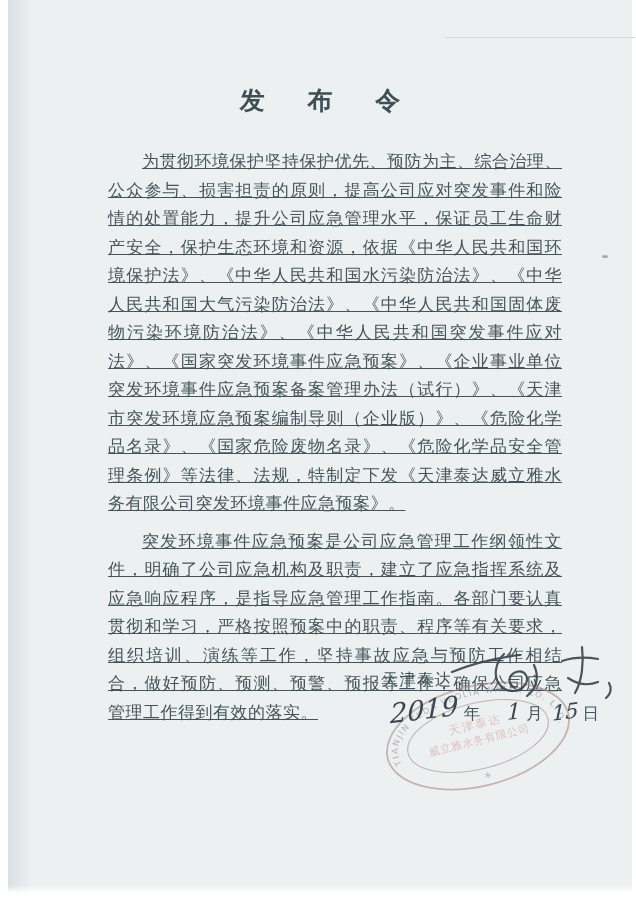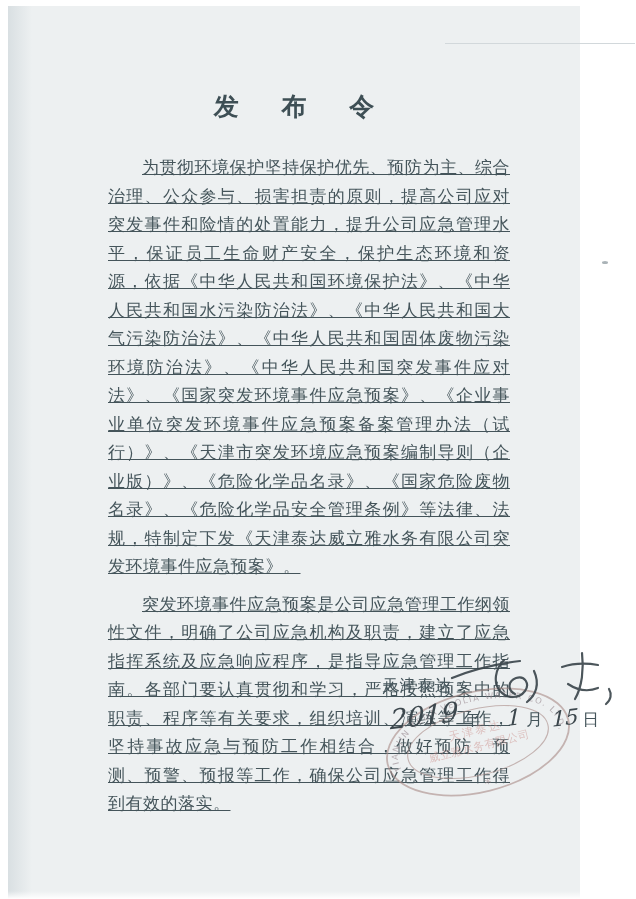--- a/index.html
+++ b/index.html
@@ -1,20 +1,20 @@
 <!DOCTYPE html>
 <html><head>
 <meta charset="utf-8">
 <style>
   * { margin:0; padding:0; box-sizing:border-box; }
   html,body { width:636px; height:899px; background:#ffffff; overflow:hidden;
               font-family:"DejaVu Serif","Liberation Serif",serif; }
 
   .page {
-    position:absolute; left:8px; top:6px; width:572px; height:893px;
+    position:absolute; left:8px; top:0; width:624px; height:893px;
     background:#edf0f1;
     color:#44545a;
   }
   
   .page::before {
     content:""; position:absolute; left:0; top:0; bottom:0; width:24px;
     background:linear-gradient(to right, rgba(184,196,202,.38), rgba(184,196,202,0));
     pointer-events:none;
   }
   

